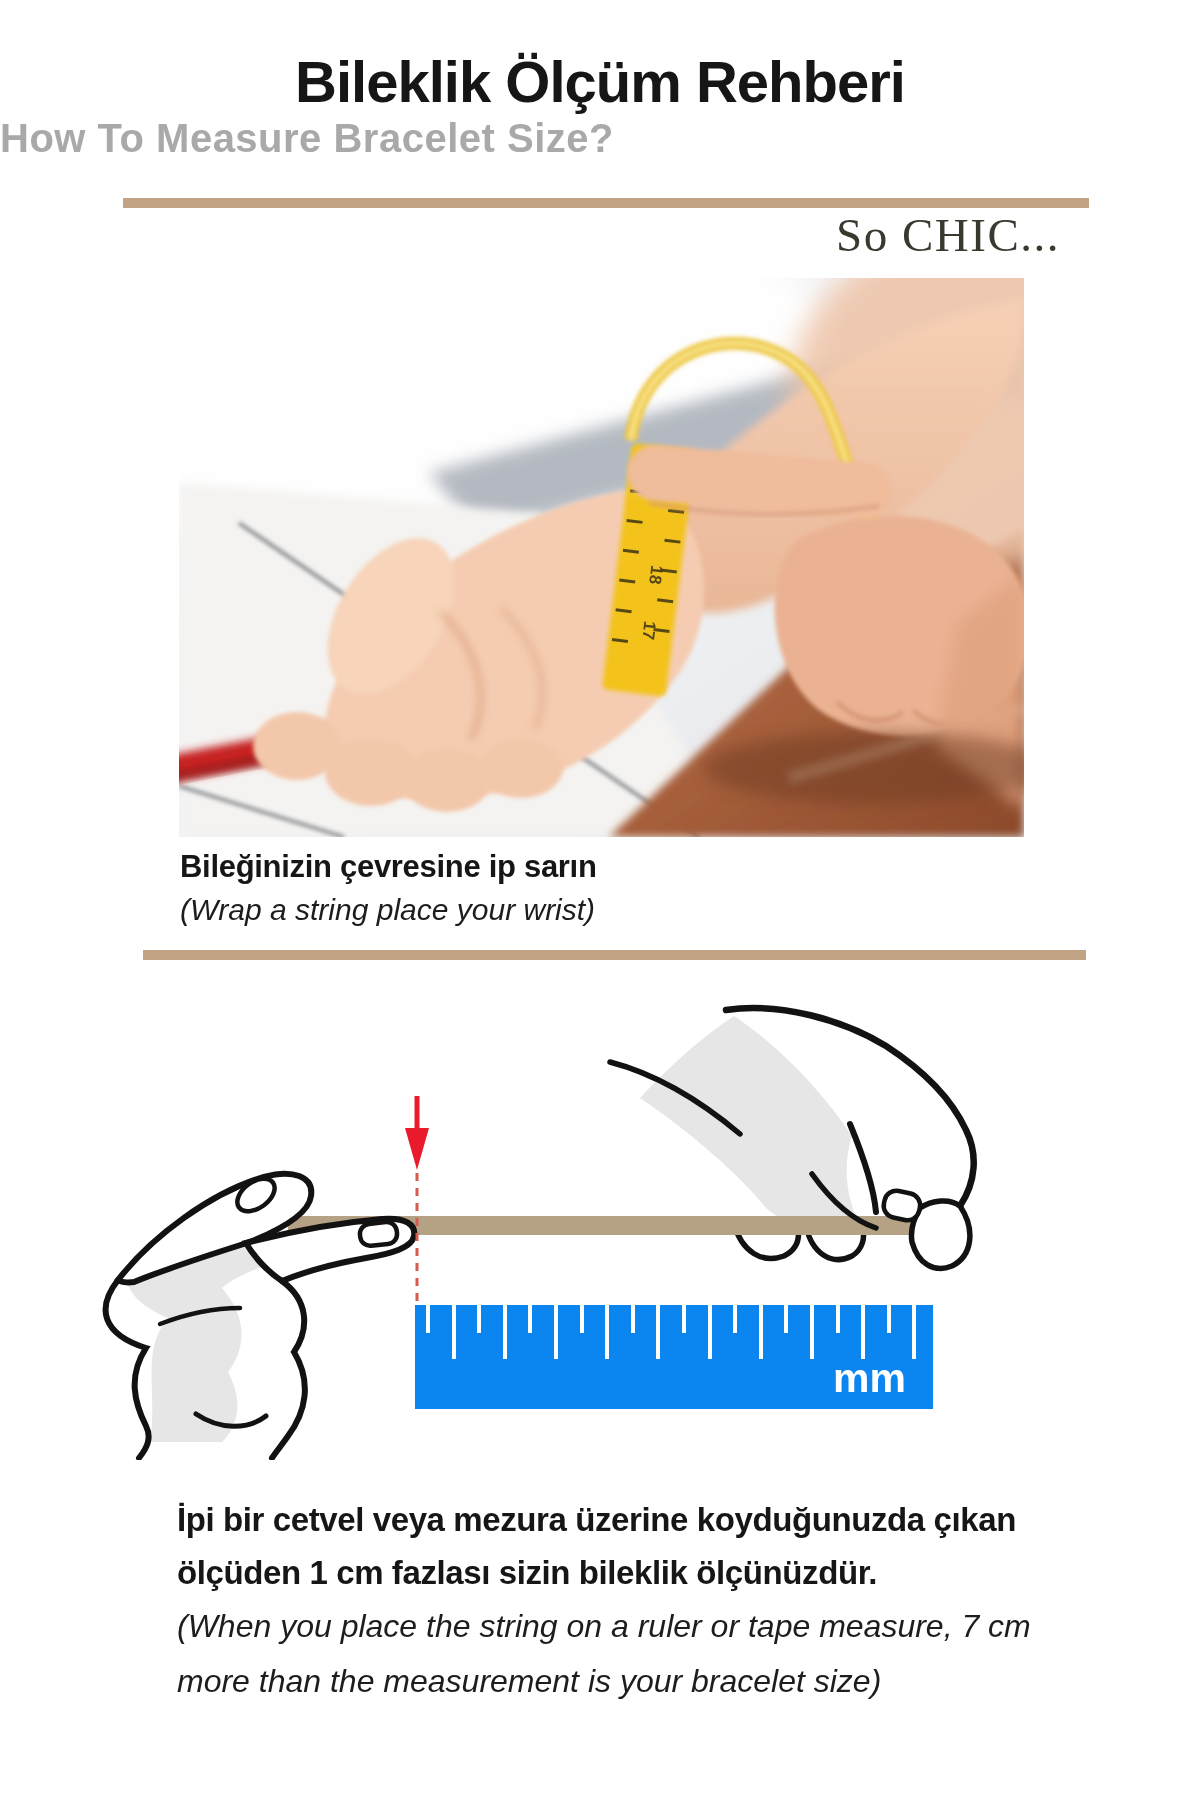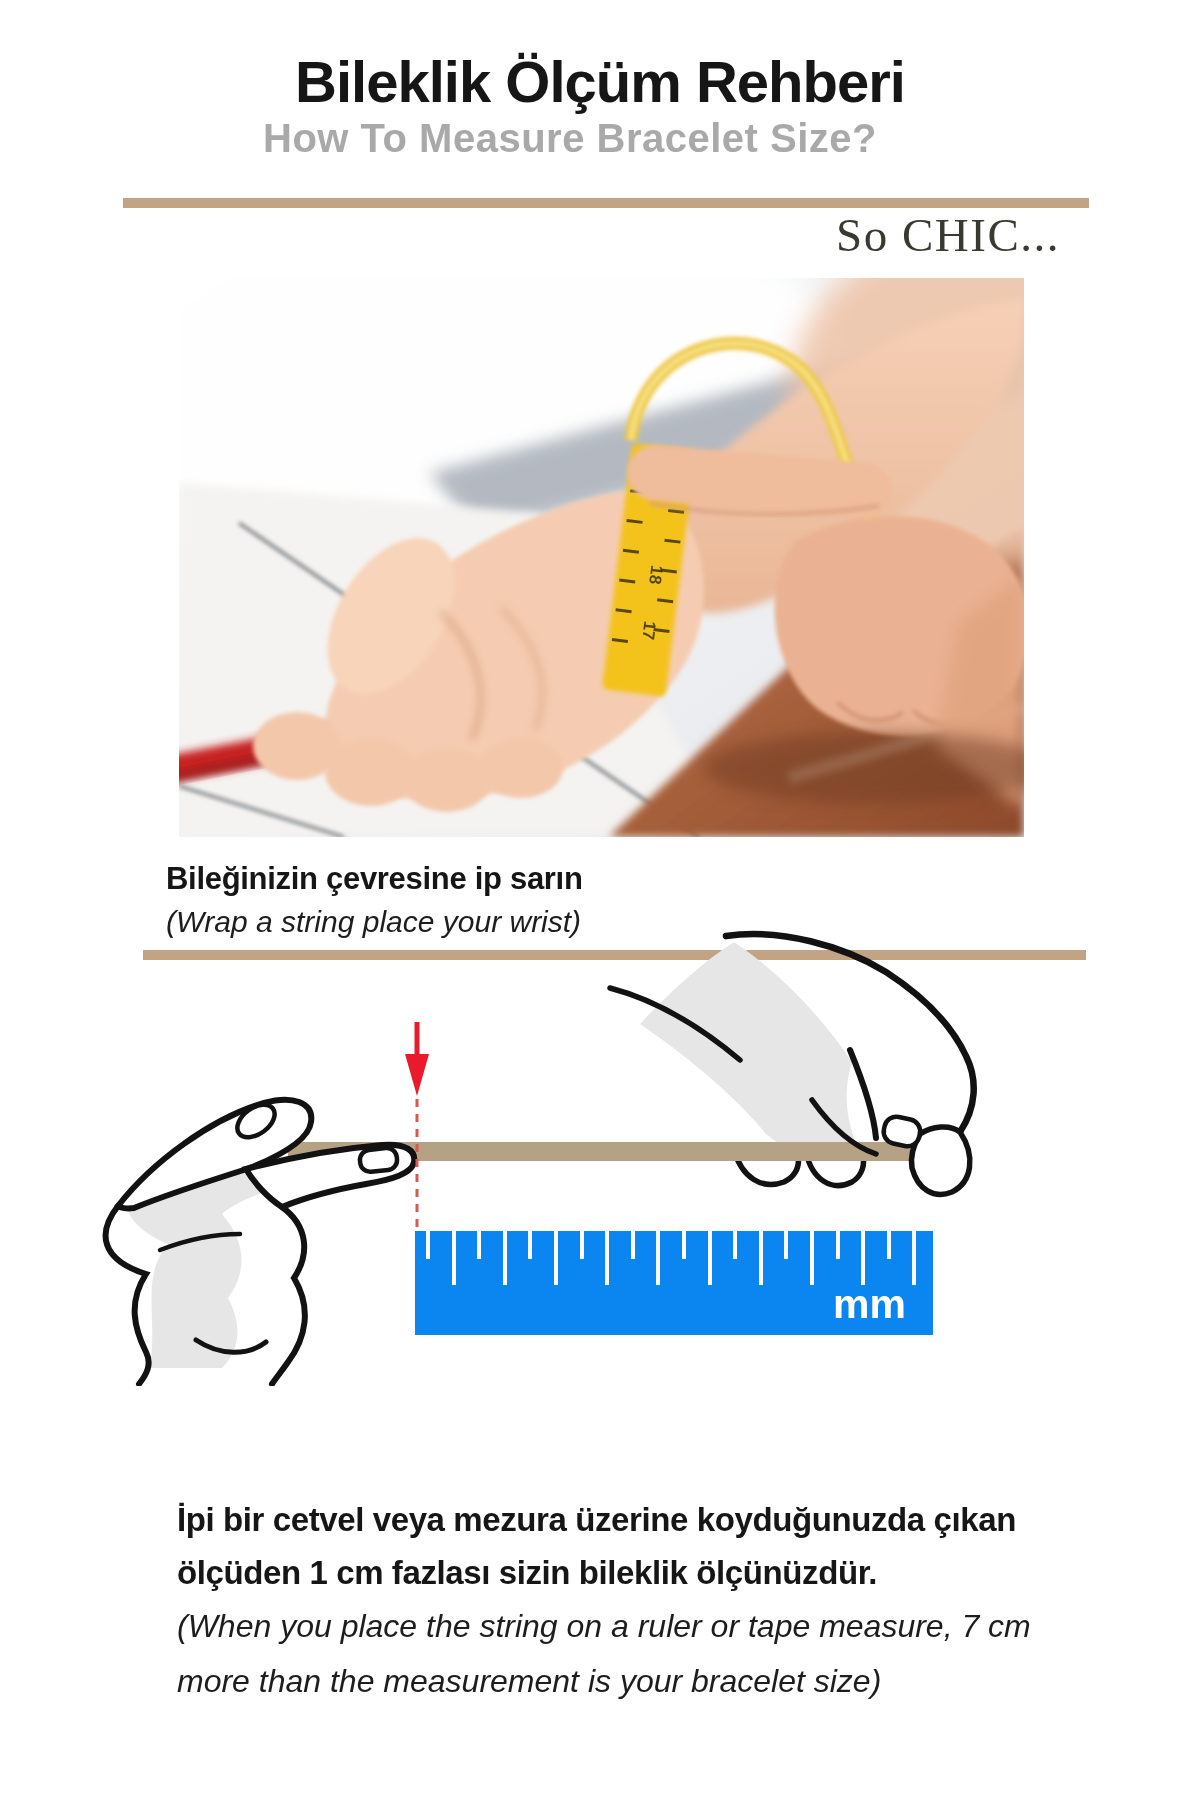--- a/index.html
+++ b/index.html
@@ -5,39 +5,39 @@
   html,body{margin:0;padding:0;background:#ffffff;}
   .page{
     position:relative;width:1200px;height:1798px;background:#ffffff;
     font-family:"Liberation Sans",sans-serif;overflow:hidden;
   }
   .title{
     position:absolute;top:48px;left:0;width:1200px;text-align:center;
     font-size:58px;font-weight:700;color:#161616;letter-spacing:-1px;
   }
   .subtitle{
-    position:absolute;top:116px;left:0;width:1140px;text-align:center;
+    position:absolute;top:116px;left:0;width:1140px;text-align:left;
     font-size:40px;font-weight:700;color:#a9a9a9;letter-spacing:0.5px;
   }
   .divider{position:absolute;height:10px;background:#c2a384;}
   .d1{top:198px;left:123px;width:966px;}
   .d2{top:950px;left:143px;width:943px;}
   .brand{
     position:absolute;top:208px;right:140px;
     font-family:"Liberation Serif",serif;font-size:47px;font-weight:400;
     color:#3a392f;letter-spacing:1.5px;white-space:nowrap;
   }
   .photo{
     position:absolute;top:278px;left:179px;width:845px;height:559px;
     overflow:hidden;background:#eef0f2;
   }
-  .cap1{position:absolute;left:166px;top:845px;margin-top:12px;}
+  .cap1{position:absolute;left:180px;top:845px;}
   .cap-bold{font-size:31px;font-weight:700;color:#161616;line-height:44px;letter-spacing:-0.3px;}
   .cap-italic{font-size:30px;font-style:italic;font-weight:400;color:#1d1d1d;line-height:42px;}
-  .illus{position:absolute;top:906px;left:0;width:1200px;height:480px;}
+  .illus{position:absolute;top:980px;left:0;width:1200px;height:480px;}
   .cap2{position:absolute;left:177px;top:1493px;}
   .cap2 .b{font-size:33px;font-weight:700;color:#161616;line-height:53px;letter-spacing:-0.4px;}
   .cap2 .i{font-size:32px;font-style:italic;font-weight:400;color:#1d1d1d;line-height:55px;}
 </style>
 </head>
 <body>
 
 <div class="page">
 
   <div class="title">Bileklik Ölçüm Rehberi</div>

